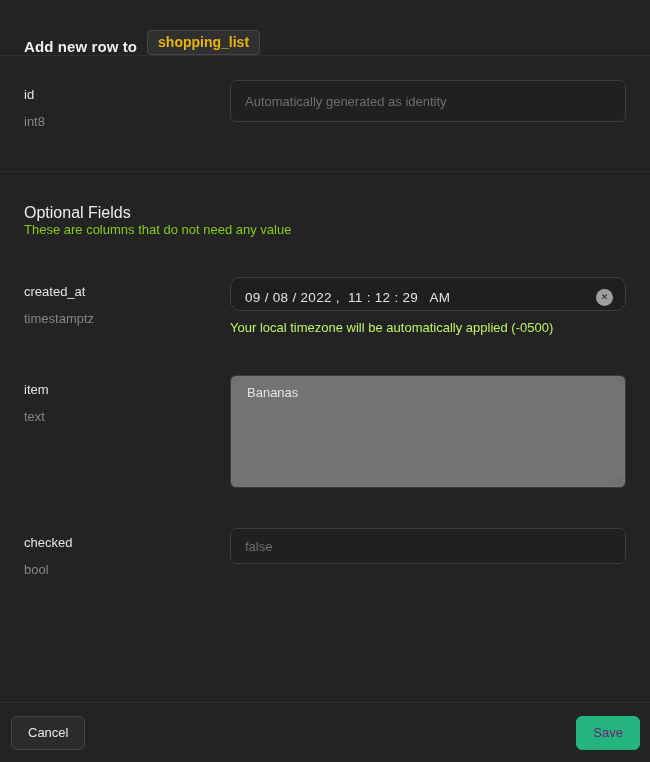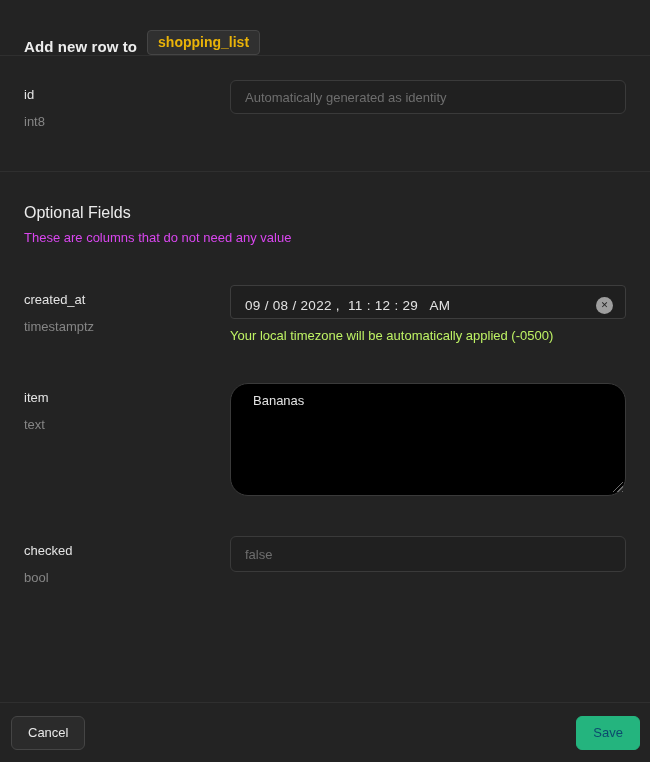--- a/index.html
+++ b/index.html
@@ -64,21 +64,21 @@
   .field-type {
     font-size: 13px;
     color: #858585;
     display: block;
     margin-top: 12px;
   }
   .input-col { flex: 1 1 auto; min-width: 0; }
 
   .text-input {
     width: 100%;
-    height: 34px;
+    height: 42px;
     background: #202020;
     border: 1px solid #3a3a3a;
     border-radius: 6px;
     padding: 0 14px;
     font-family: "Liberation Sans", sans-serif;
     font-size: 13px;
     color: #e3e3e3;
     outline: none;
   }
   .text-input::placeholder { color: #6e6e6e; opacity: 1; }
@@ -92,32 +92,31 @@
   }
 
   .section-head { padding: 32px 24px 0 24px; }
   .section-title {
     font-size: 16px;
     font-weight: 500;
     color: #ececec;
   }
   .section-subtitle {
     font-size: 13px;
-    color: #d946ef;
-    margin-top: 8px;
+    color: #84cc16;
   }
 
   .row-created { margin-top: 40px; }
 
   .datetime-input {
     width: 100%;
     height: 34px;
     background: #1f1f1f;
     border: 1px solid #3d3d3d;
-    border-radius: 4px;
+    border-radius: 10px;
     padding: 6px 12px 0 14px;
     display: flex;
     align-items: center;
     justify-content: space-between;
     cursor: text;
   }
   .datetime-value {
     font-size: 13.5px;
     color: #e3e3e3;
     white-space: pre;
@@ -143,24 +142,24 @@
     font-size: 13px;
     color: #bef264;
     margin-top: 9px;
   }
 
   .row-item { margin-top: 40px; }
   .textarea-wrap { position: relative; }
   .item-textarea {
     width: 100%;
     height: 113px;
-    background: #000000;
+    background: #737373;
     border: 1px solid #3a3a3a;
-    border-radius: 18px;
-    padding: 9px 22px;
+    border-radius: 6px;
+    padding: 9px 16px;
     font-family: "Liberation Sans", sans-serif;
     font-size: 13px;
     color: #e3e3e3;
     resize: none;
     outline: none;
     display: block;
   }
   .resize-handle {
     position: absolute;
     right: 3px;
@@ -194,21 +193,21 @@
     cursor: pointer;
   }
   .btn-cancel {
     background: #2b2b2b;
     border: 1px solid #454545;
     color: #e8e8e8;
   }
   .btn-save {
     background: #24b47e;
     border: 1px solid #24b47e;
-    color: #0c4a6e;
+    color: #701a75;
     font-weight: 400;
   }
 </style>
 </head>
 <body>
 
 <div class="panel">
 
   <div class="header">
     <span class="header-title">Add new row to</span>

